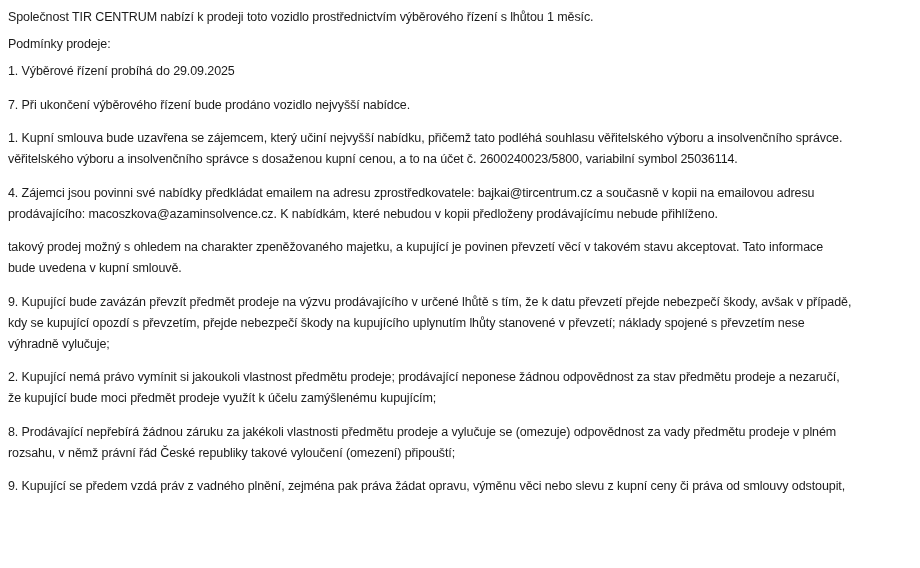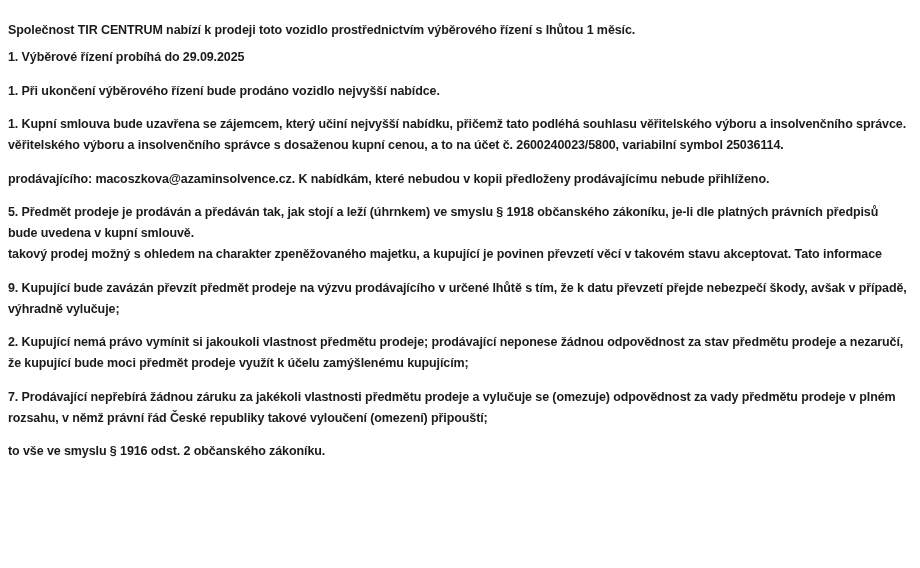--- a/index.html
+++ b/index.html
@@ -9,23 +9,23 @@
   }
   body {
     width: 920px;
     height: 568px;
     overflow: hidden;
   }
   .doc {
     box-sizing: border-box;
     width: 844px;
     height: 568px;
-    padding: 20px 4px 0 8px;
+    padding: 7px 4px 0 8px;
     font-family: "Liberation Sans", sans-serif;
-    font-weight: 700;
+    font-weight: 400;
     font-size: 12.5px;
     line-height: 21px;
     letter-spacing: -0.1px;
     color: #1b1b1b;
     cursor: text;
   }
   .para {
     margin: 0 0 6px 0;
   }
   .ln {
@@ -34,69 +34,73 @@
 </style>
 </head>
 <body>
 
 <div class="doc">
 
   <p class="para">
     <span class="ln">Společnost TIR CENTRUM nabízí k prodeji toto vozidlo prostřednictvím výběrového řízení s lhůtou 1 měsíc.</span>
   </p>
 
+  <p class="para">
+    <span class="ln">Podmínky prodeje:</span>
+  </p>
 
   <p class="para">
     </p>
     <div class="ln">1. Výběrové řízení probíhá do 29.09.2025</div>
   <p></p>
 
   <p class="para">
     </p>
-    <div class="ln">1. Při ukončení výběrového řízení bude prodáno vozidlo nejvyšší nabídce.</div>
+    <div class="ln">7. Při ukončení výběrového řízení bude prodáno vozidlo nejvyšší nabídce.</div>
   <p></p>
 
   <p class="para">
     </p>
     <div class="ln">1. Kupní smlouva bude uzavřena se zájemcem, který učiní nejvyšší nabídku, přičemž tato podléhá souhlasu věřitelského výboru a insolvenčního správce.</div>
     <div class="ln">věřitelského výboru a insolvenčního správce s dosaženou kupní cenou, a to na účet č. 2600240023/5800, variabilní symbol 25036114.</div>
   <p></p>
 
   <p class="para">
     </p>
+    <div class="ln">4. Zájemci jsou povinni své nabídky předkládat emailem na adresu zprostředkovatele: bajkai@tircentrum.cz a současně v kopii na emailovou adresu</div>
     <div class="ln">prodávajícího: macoszkova@azaminsolvence.cz. K nabídkám, které nebudou v kopii předloženy prodávajícímu nebude přihlíženo.</div>
   <p></p>
 
   <p class="para">
     </p>
-    <div class="ln">5. Předmět prodeje je prodáván a předáván tak, jak stojí a leží (úhrnkem) ve smyslu § 1918 občanského zákoníku, je-li dle platných právních předpisů</div>
+    <div class="ln">takový prodej možný s ohledem na charakter zpeněžovaného majetku, a kupující je povinen převzetí věcí v takovém stavu akceptovat. Tato informace</div>
     <div class="ln">bude uvedena v kupní smlouvě.</div>
-    <div class="ln">takový prodej možný s ohledem na charakter zpeněžovaného majetku, a kupující je povinen převzetí věcí v takovém stavu akceptovat. Tato informace</div>
   <p></p>
 
   <p class="para">
     </p>
     <div class="ln">9. Kupující bude zavázán převzít předmět prodeje na výzvu prodávajícího v určené lhůtě s tím, že k datu převzetí přejde nebezpečí škody, avšak v případě,</div>
+    <div class="ln">kdy se kupující opozdí s převzetím, přejde nebezpečí škody na kupujícího uplynutím lhůty stanovené v převzetí; náklady spojené s převzetím nese</div>
     <div class="ln">výhradně vylučuje;</div>
   <p></p>
 
   <p class="para">
     </p>
     <div class="ln">2. Kupující nemá právo vymínit si jakoukoli vlastnost předmětu prodeje; prodávající neponese žádnou odpovědnost za stav předmětu prodeje a nezaručí,</div>
     <div class="ln">že kupující bude moci předmět prodeje využít k účelu zamýšlenému kupujícím;</div>
   <p></p>
 
   <p class="para">
     </p>
-    <div class="ln">7. Prodávající nepřebírá žádnou záruku za jakékoli vlastnosti předmětu prodeje a vylučuje se (omezuje) odpovědnost za vady předmětu prodeje v plném</div>
+    <div class="ln">8. Prodávající nepřebírá žádnou záruku za jakékoli vlastnosti předmětu prodeje a vylučuje se (omezuje) odpovědnost za vady předmětu prodeje v plném</div>
     <div class="ln">rozsahu, v němž právní řád České republiky takové vyloučení (omezení) připouští;</div>
   <p></p>
 
   <p class="para">
     </p>
-    <div class="ln">to vše ve smyslu § 1916 odst. 2 občanského zákoníku.</div>
+    <div class="ln">9. Kupující se předem vzdá práv z vadného plnění, zejména pak práva žádat opravu, výměnu věci nebo slevu z kupní ceny či práva od smlouvy odstoupit,</div>
   <p></p>
 
   <p class="para">
     </p>
   <p></p>
 
 </div>
 
 </body></html>

